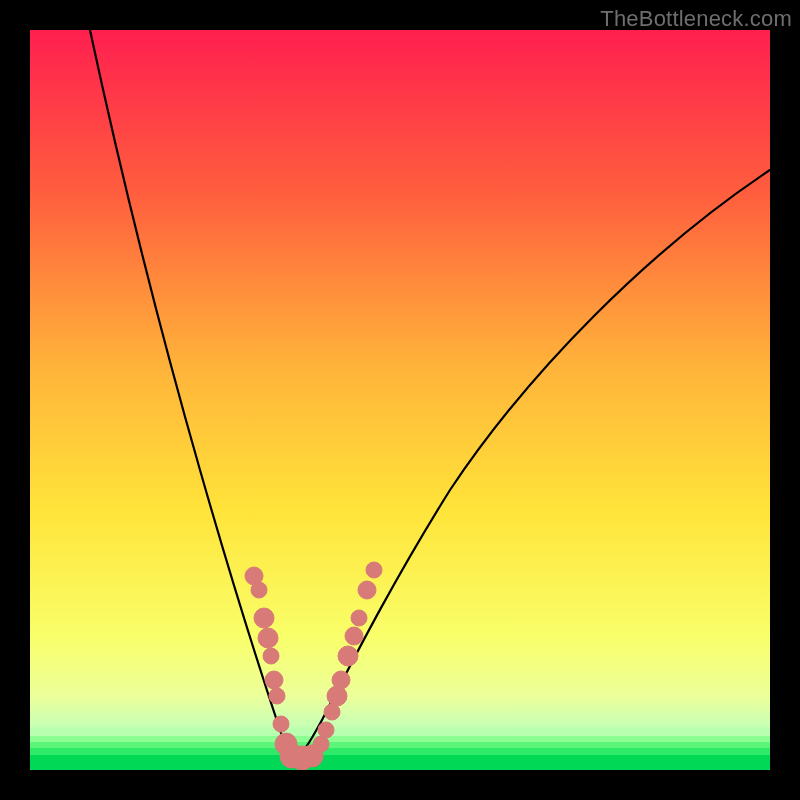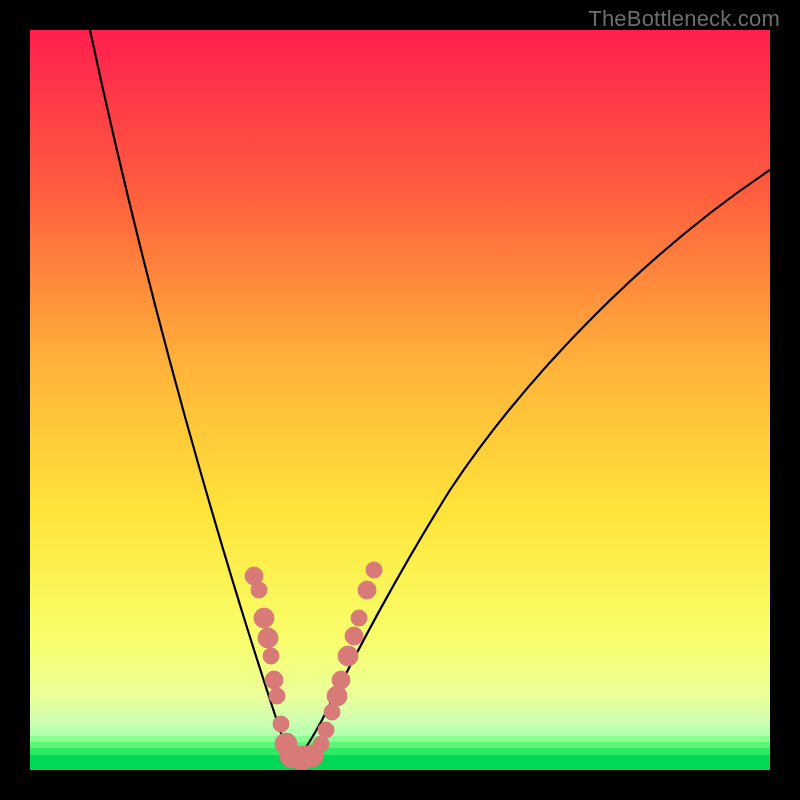--- a/index.html
+++ b/index.html
@@ -22,21 +22,21 @@
   .gradient {
     position: absolute;
     left: 0;
     top: 0;
     width: 100%;
     height: 100%;
   }
   .watermark {
     position: absolute;
     top: 6px;
-    right: 20px;
+    right: 8px;
     color: #6e6e6e;
     font-size: 22px;
     font-weight: 500;
     letter-spacing: 0.2px;
     z-index: 50;
   }
   svg.curves {
     position: absolute;
     left: 0; top: 0;
     width: 100%;

